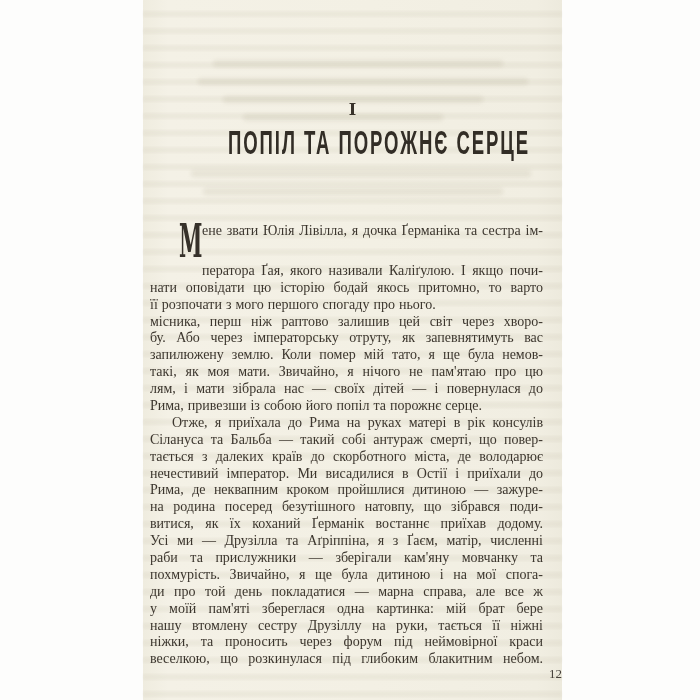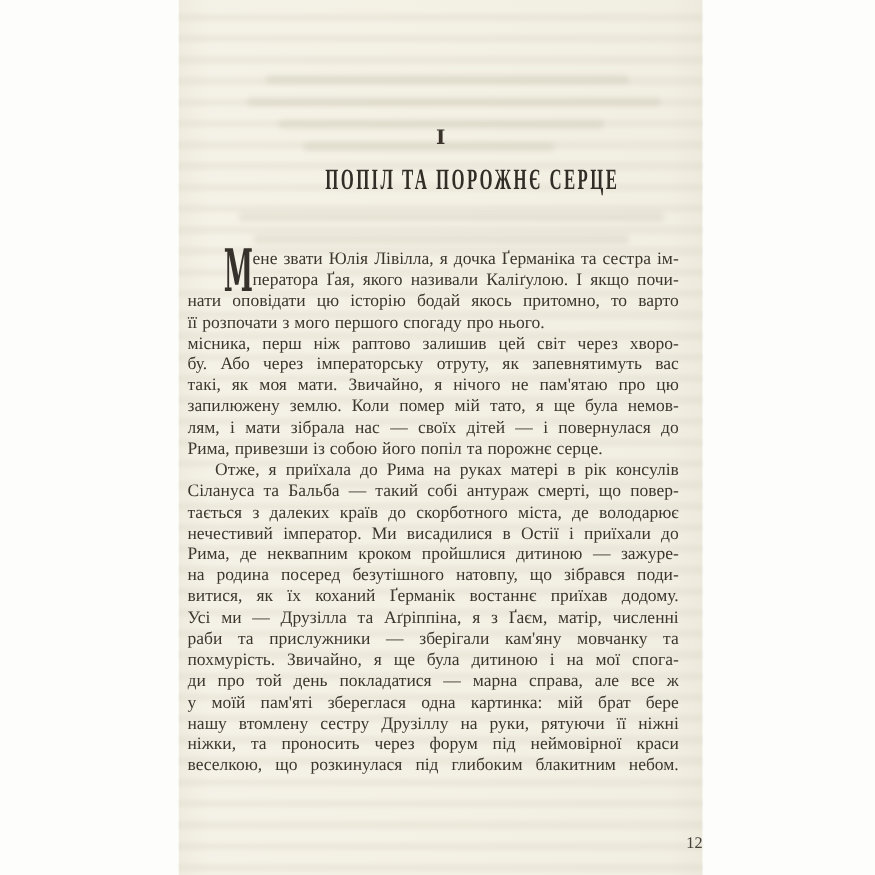--- a/index.html
+++ b/index.html
@@ -36,43 +36,43 @@
   .chapter-number{
     position:absolute;left:0;right:0;top:101px;
     text-align:center;
     font-family:"DejaVu Serif", serif;
     font-weight:700;font-size:16px;line-height:18px;
     color:#39332b;
   }
   .chapter-title{
     position:absolute;left:0;right:0;top:124px;margin:0;
     text-align:right;font-weight:700;
-    font-family:Liberation Serif, serif;
-    font-size:21px;line-height:38px;
+    font-family:Liberation Sans, sans-serif;
+    font-size:29px;line-height:38px;
     color:#322d26;white-space:nowrap;
   }
   .title-inner{
     display:inline-block;
     transform:scale(0.64,1.12);
     transform-origin:center center;
     letter-spacing:3px;
   }
   .text-block{
     position:absolute;left:7px;top:200px;width:393px;
     font-size:14px;color:#3c362e;
   }
   .para{position:relative;}
   .line{
     height:16.9px;line-height:16.9px;overflow:hidden;
     text-align:justify;text-align-last:justify;
     word-spacing:0.5px;
   }
   .line.endline{text-align-last:left;}
   .line.indent{padding-left:22px;}
-  .line.dc-offset{padding-left:52px;}
+  .line.dc-offset{padding-left:52px;margin-top:23px;}
   .dropcap{
     position:absolute;left:29px;top:0;
     font-family:"DejaVu Serif", serif;
     font-weight:700;font-size:47px;line-height:36px;
     color:#36312a;
     transform:scale(0.45,1.0);
     transform-origin:left top;
   }
   .page-number{
     position:absolute;left:0;right:0;top:666px;
@@ -103,39 +103,39 @@
         <div class="para">
           <span class="dropcap">М</span>
           <div class="line dc-offset">ене звати Юлія Лівілла, я дочка Ґерманіка та сестра ім-</div>
           <div class="line dc-offset">ператора Ґая, якого називали Каліґулою. І якщо почи-</div>
           <div class="line">нати оповідати цю історію бодай якось притомно, то варто</div>
           <div class="line endline">її розпочати з мого першого спогаду про нього.</div>
         </div>
         <div class="para">
           <div class="line">місника, перш ніж раптово залишив цей світ через хворо-</div>
           <div class="line">бу. Або через імператорську отруту, як запевнятимуть вас</div>
+          <div class="line">запилюжену землю. Коли помер мій тато, я ще була немов-</div>
           <div class="line">такі, як моя мати. Звичайно, я нічого не пам'ятаю про цю</div>
-          <div class="line">запилюжену землю. Коли помер мій тато, я ще була немов-</div>
           <div class="line">лям, і мати зібрала нас — своїх дітей — і повернулася до</div>
           <div class="line endline">Рима, привезши із собою його попіл та порожнє серце.</div>
         </div>
         <div class="para">
           <div class="line indent">Отже, я приїхала до Рима на руках матері в рік консулів</div>
           <div class="line">Сілануса та Бальба — такий собі антураж смерті, що повер-</div>
           <div class="line">тається з далеких країв до скорботного міста, де володарює</div>
           <div class="line">нечестивий імператор. Ми висадилися в Остії і приїхали до</div>
           <div class="line">Рима, де неквапним кроком пройшлися дитиною — зажуре-</div>
           <div class="line">на родина посеред безутішного натовпу, що зібрався поди-</div>
           <div class="line">витися, як їх коханий Ґерманік востаннє приїхав додому.</div>
           <div class="line">Усі ми — Друзілла та Аґріппіна, я з Ґаєм, матір, численні</div>
           <div class="line">раби та прислужники — зберігали кам'яну мовчанку та</div>
           <div class="line">похмурість. Звичайно, я ще була дитиною і на мої спога-</div>
           <div class="line">ди про той день покладатися — марна справа, але все ж</div>
           <div class="line">у моїй пам'яті збереглася одна картинка: мій брат бере</div>
-          <div class="line">нашу втомлену сестру Друзіллу на руки, рятуючи її ніжні</div>
+          <div class="line">нашу втомлену сестру Друзіллу на руки, тається її ніжні</div>
           <div class="line">ніжки, та проносить через форум під неймовірної краси</div>
           <div class="line">веселкою, що розкинулася під глибоким блакитним небом.</div>
         </div>
       </div>
 
     <div class="page-number">12</div>
   </div>
 </div>
 
 </body></html>

